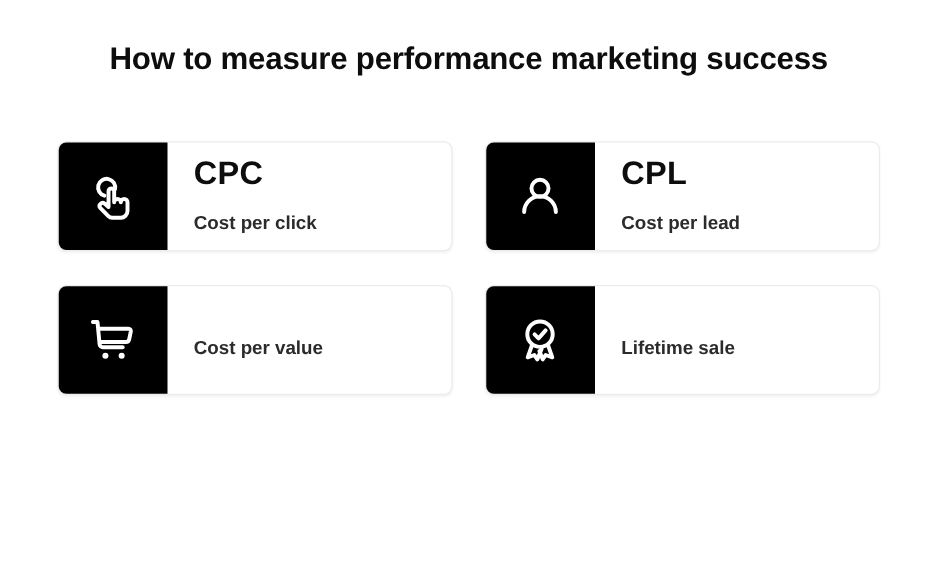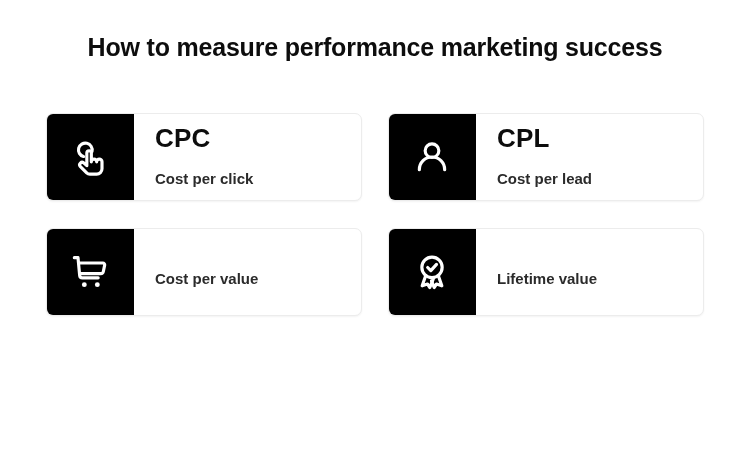--- a/index.html
+++ b/index.html
@@ -155,18 +155,18 @@
           <svg viewBox="0 0 24 24" fill="none" stroke="#ffffff" stroke-width="1.9" stroke-linecap="round" stroke-linejoin="round">
             <circle cx="12" cy="9.2" r="6.1"></circle>
             <path d="M9.5 6.3l-1.9 1.9 2.4 2.4 1.9-1.9z" fill="none" stroke="none"></path>
             <path d="M9.4 9.3l1.9 1.9 3.4-3.8" stroke-width="1.9"></path>
             <path d="M8.2 14.3l-2.1 6 3.2-1.1 1.4 2.1 2.1-5.1"></path>
             <path d="M15.8 14.3l2.1 6-3.2-1.1-1.4 2.1-1.6-4"></path>
           </svg>
         </span>
       </div>
       <div class="card-body">
-        <div class="card-subtitle">Lifetime value</div>
+        <div class="card-subtitle">Lifetime sale</div>
       </div>
     </div>
 
   </div>
 </div>
 
 </body></html>

